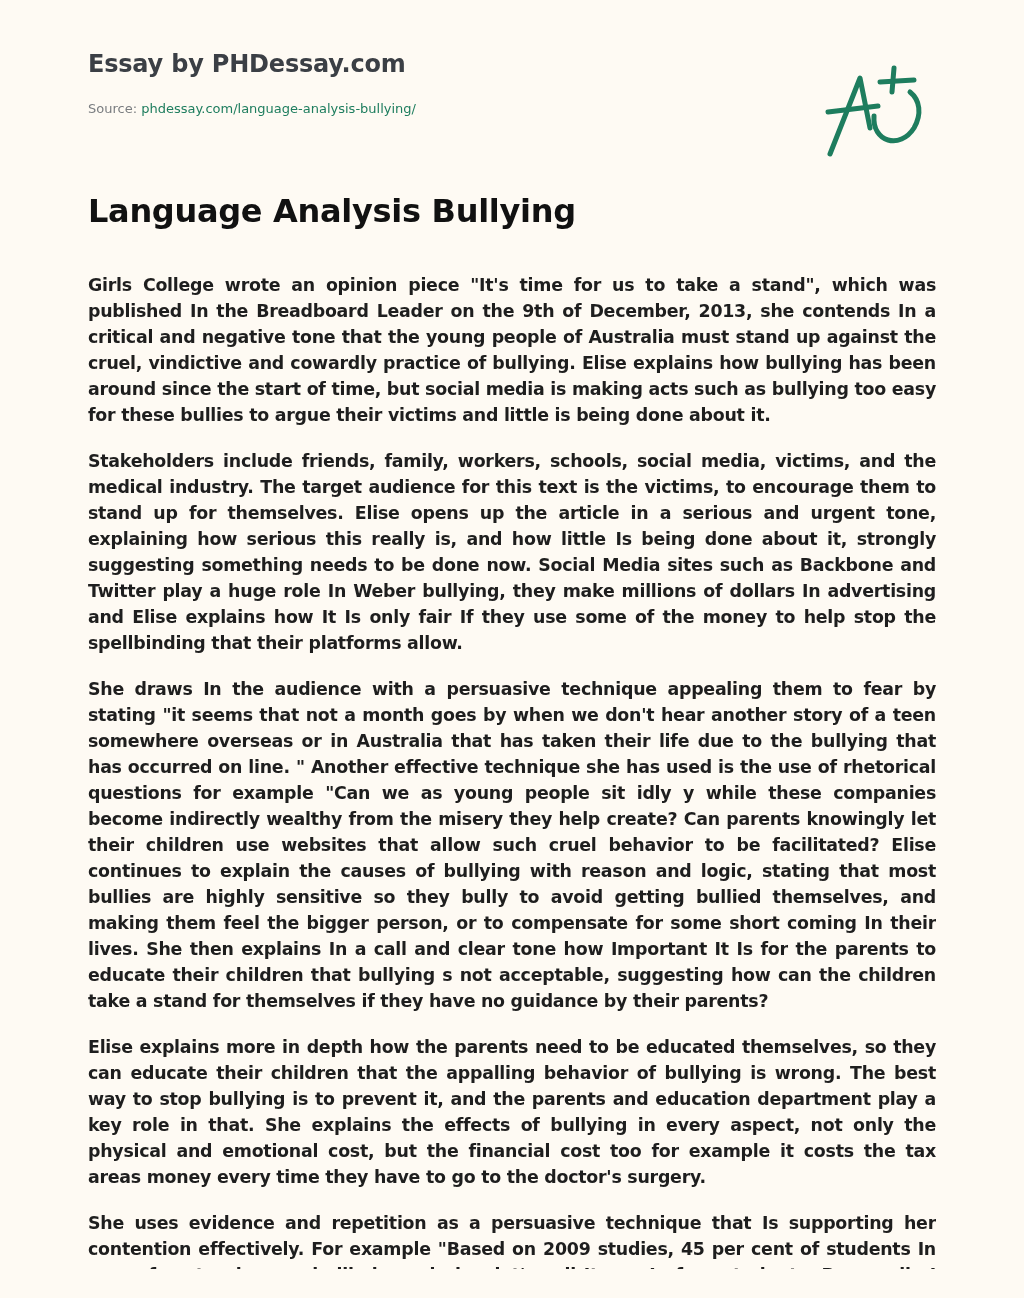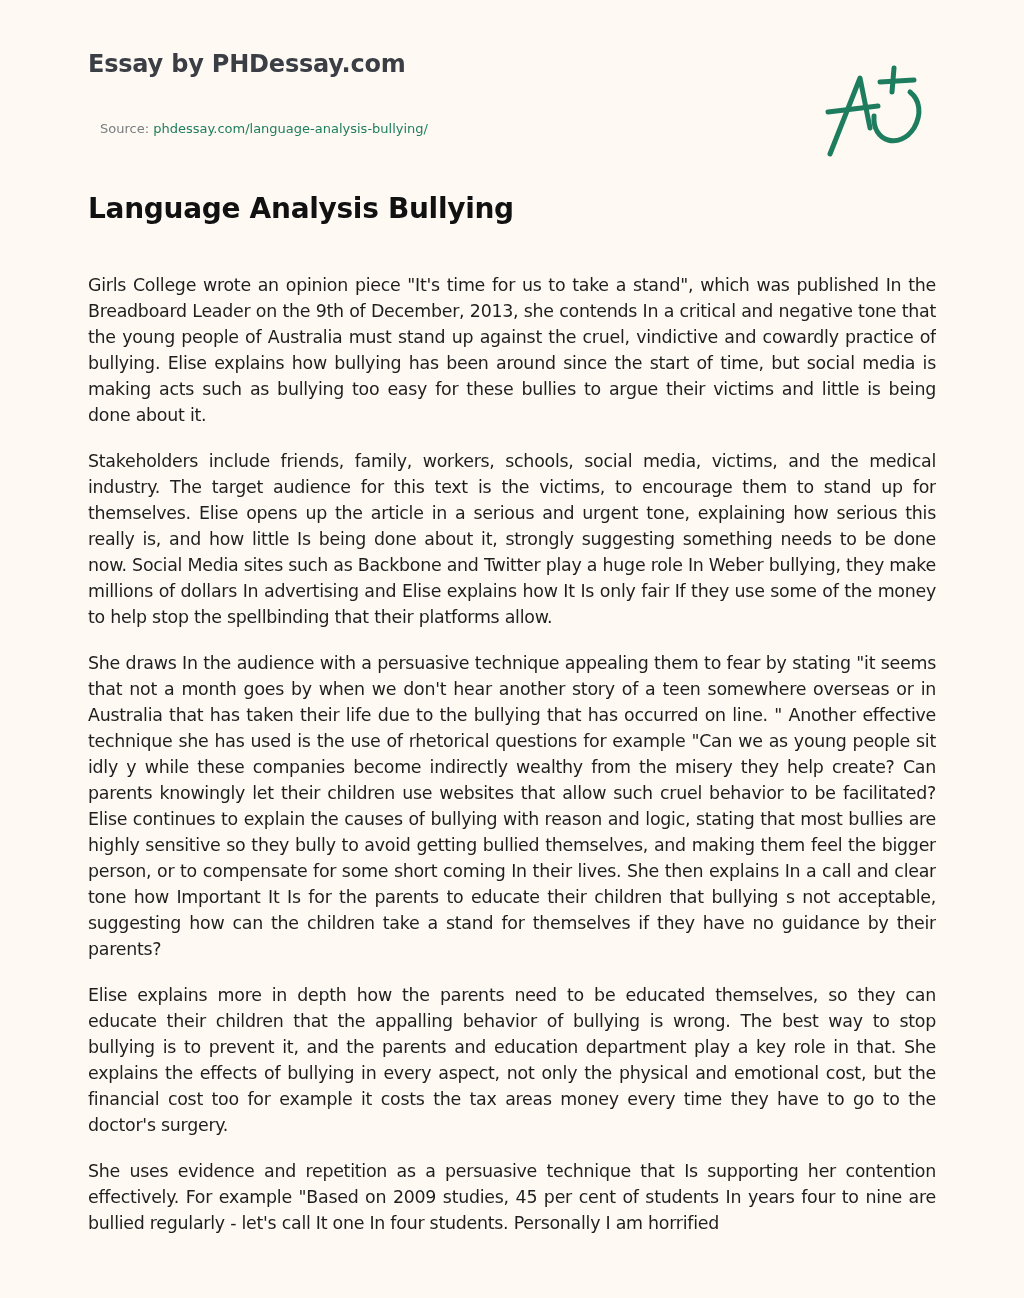--- a/index.html
+++ b/index.html
@@ -27,62 +27,62 @@
       font-size: 24px;
       font-weight: bold;
       color: #3b3f45;
       letter-spacing: -0.2px;
       margin: 0;
       white-space: nowrap;
     }
     .source {
       position: absolute;
       top: 101px;
-      left: 12px;
+      left: 0;
       font-size: 13px;
       color: #7a7d80;
       white-space: nowrap;
-      margin-top: 20px;
     }
     .source a {
       color: #1e7d5e;
       text-decoration: none;
     }
     .logo {
       position: absolute;
       left: 822px;
       top: 62px;
       width: 110px;
       height: 100px;
     }
     .doc-title {
       position: absolute;
       top: 192px;
       left: 0;
       margin: 0;
-      font-size: 28px;
+      font-size: 32px;
       font-weight: bold;
       color: #111111;
       white-space: nowrap;
       letter-spacing: -0.3px;
     }
     .body-text {
       position: absolute;
       top: 272px;
       left: 0;
       width: 848px;
     }
     .body-text p {
       margin: 0 0 20px 0;
       font-size: 17.4px;
       line-height: 26px;
       text-align: justify;
       color: #1e1e1e;
       letter-spacing: -0.25px;
       word-spacing: 0px;
+      font-weight: bold;
     }
   </style>
 </head>
 <body>
 
 <div class="page">
   <h2 class="site-title">Essay by PHDessay.com</h2>
   <div class="source">
     <span>Source: </span><a>phdessay.com/language-analysis-bullying/</a>
   </div>

